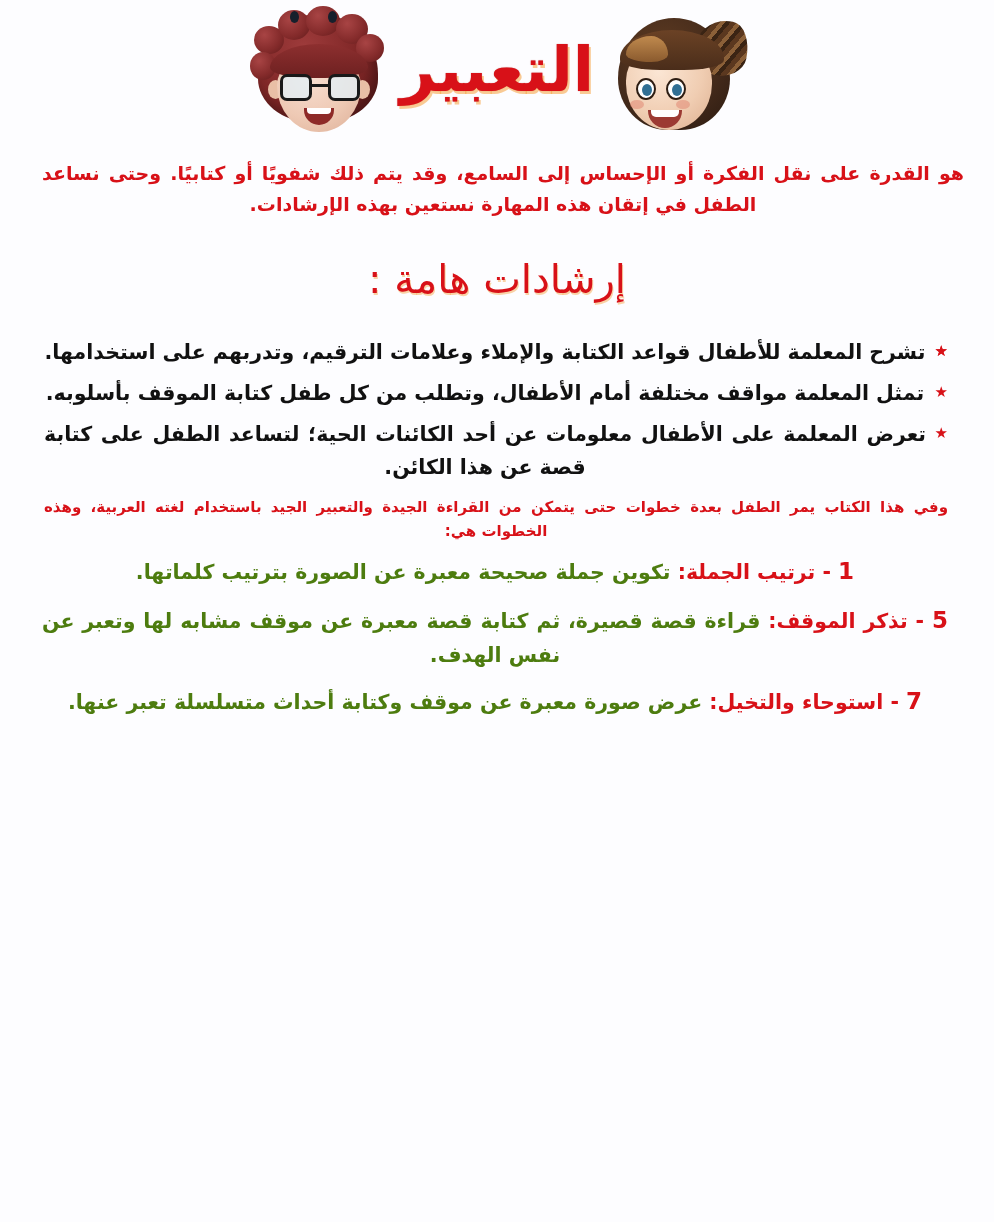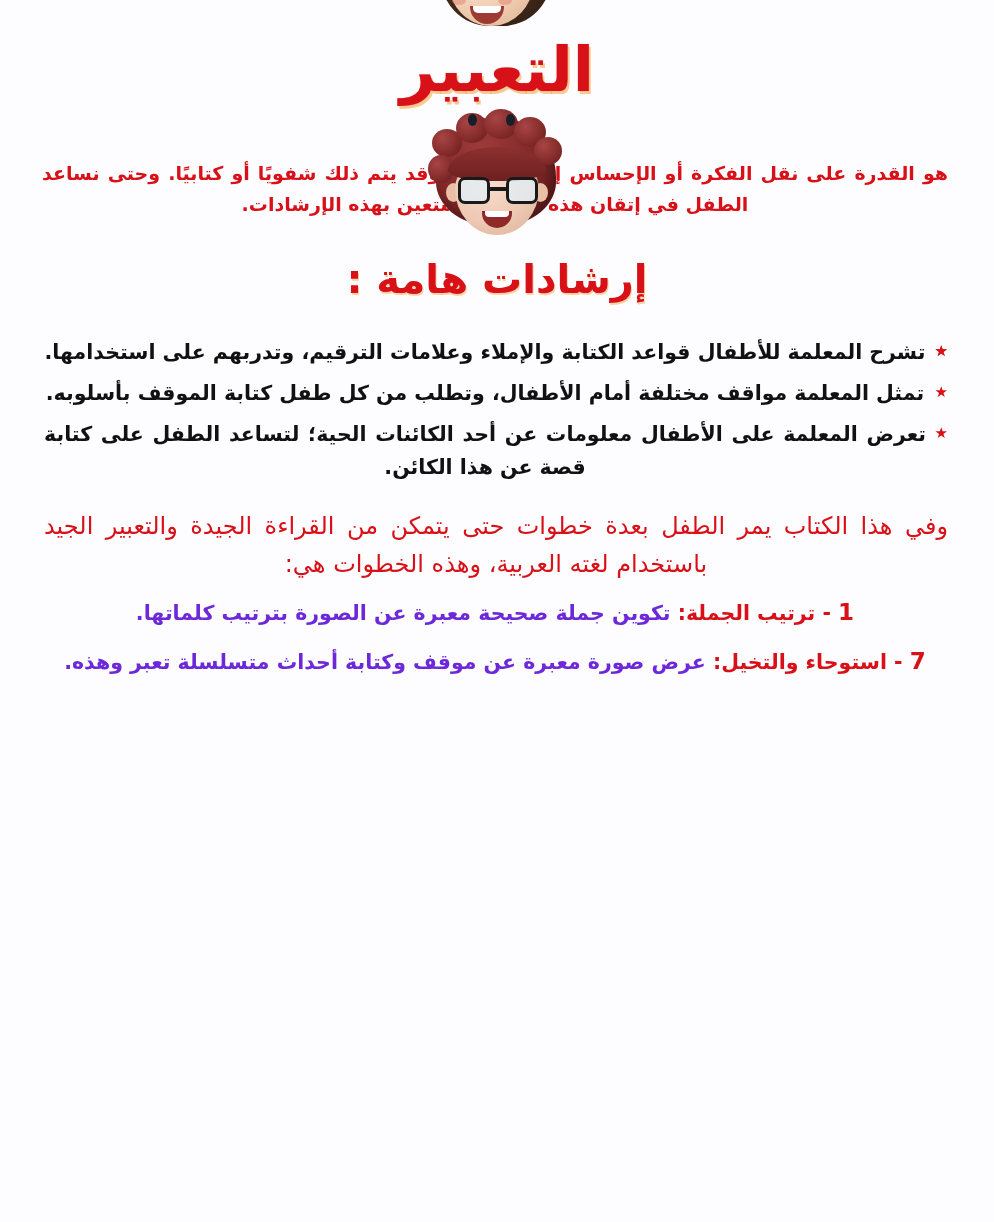--- a/index.html
+++ b/index.html
@@ -26,21 +26,21 @@
     position: relative;
     height: 152px;
     display: flex;
     flex-direction: row;
     align-items: center;
     justify-content: center;
     gap: 0px;
   }
   .header-inner {
     display: flex;
-    flex-direction: column;
+    flex-direction: row;
     align-items: center;
     justify-content: center;
     width: 100%;
     height: 100%;
   }
 
   .doc-title {
     font-size: 62px;
     font-weight: bold;
     color: #d81118;
@@ -235,36 +235,36 @@
     width: 14px; height: 9px;
     background: rgba(224,130,110,.5);
     border-radius: 50%;
     z-index: 4;
   }
   .girl .cheek.l { left: 30px; }
   .girl .cheek.r { left: 76px; }
 
   
   .intro {
-    margin: 6px 46px 0 42px;
+    margin: 6px 30px 0 42px;
     color: #d81118;
     font-size: 19px;
     font-weight: bold;
     line-height: 1.62;
     text-align: justify;
     text-align-last: center;
     letter-spacing: -0.2px;
   }
 
   .section-heading {
     margin: 36px 0 34px 0;
     text-align: center;
     color: #d81118;
     font-size: 40px;
-    font-weight: bold;
+    font-weight: normal;
     text-shadow: 1px 2px 0 rgba(245,160,60,.45);
     letter-spacing: 0px;
   }
 
   .bullets {
     margin: 0 46px 0 44px;
     list-style: none;
     padding: 0;
   }
   .bullet {
@@ -281,24 +281,24 @@
   .bullet .star {
     position: absolute;
     right: 0;
     top: 1px;
     color: #d81118;
     font-size: 15px;
     line-height: 1.9;
   }
 
   .red-note {
-    margin: 24px 46px 4px 44px;
-    color: #d81118;
-    font-size: 24px;
-    font-weight: normal;
+    margin: 12px 46px 4px 44px;
+    color: #d81118;
+    font-size: 15px;
+    font-weight: bold;
     line-height: 1.6;
     text-align: justify;
     text-align-last: center;
   }
 
   .steps {
     margin: 10px 46px 0 42px;
     padding: 0;
     list-style: none;
   }
@@ -315,21 +315,21 @@
     color: #d81118;
     font-size: 23px;
   }
   .step .dash {
     color: #d81118;
   }
   .step .label {
     color: #d81118;
   }
   .step .body {
-    color: #6d28d9;
+    color: #4d7c0f;
   }
 </style>
 </head>
 <body>
 
 <div class="page">
 
   <div class="header">
     <div class="header-inner">
 
@@ -397,20 +397,26 @@
   <div class="red-note">وفي هذا الكتاب يمر الطفل بعدة خطوات حتى يتمكن من القراءة الجيدة والتعبير الجيد باستخدام لغته العربية، وهذه الخطوات هي:</div>
 
   <ol class="steps">
     <li class="step">
       <span class="num">1</span>
       <span class="dash">-</span>
       <span class="label">ترتيب الجملة:</span>
       <span class="body">تكوين جملة صحيحة معبرة عن الصورة بترتيب كلماتها.</span>
     </li>
     <li class="step">
+      <span class="num">5</span>
+      <span class="dash">-</span>
+      <span class="label">تذكر الموقف:</span>
+      <span class="body">قراءة قصة قصيرة، ثم كتابة قصة معبرة عن موقف مشابه لها وتعبر عن نفس الهدف.</span>
+    </li>
+    <li class="step">
       <span class="num">7</span>
       <span class="dash">-</span>
       <span class="label">استوحاء والتخيل:</span>
-      <span class="body">عرض صورة معبرة عن موقف وكتابة أحداث متسلسلة تعبر وهذه.</span>
+      <span class="body">عرض صورة معبرة عن موقف وكتابة أحداث متسلسلة تعبر عنها.</span>
     </li>
   </ol>
 
 </div>
 
 </body></html>

